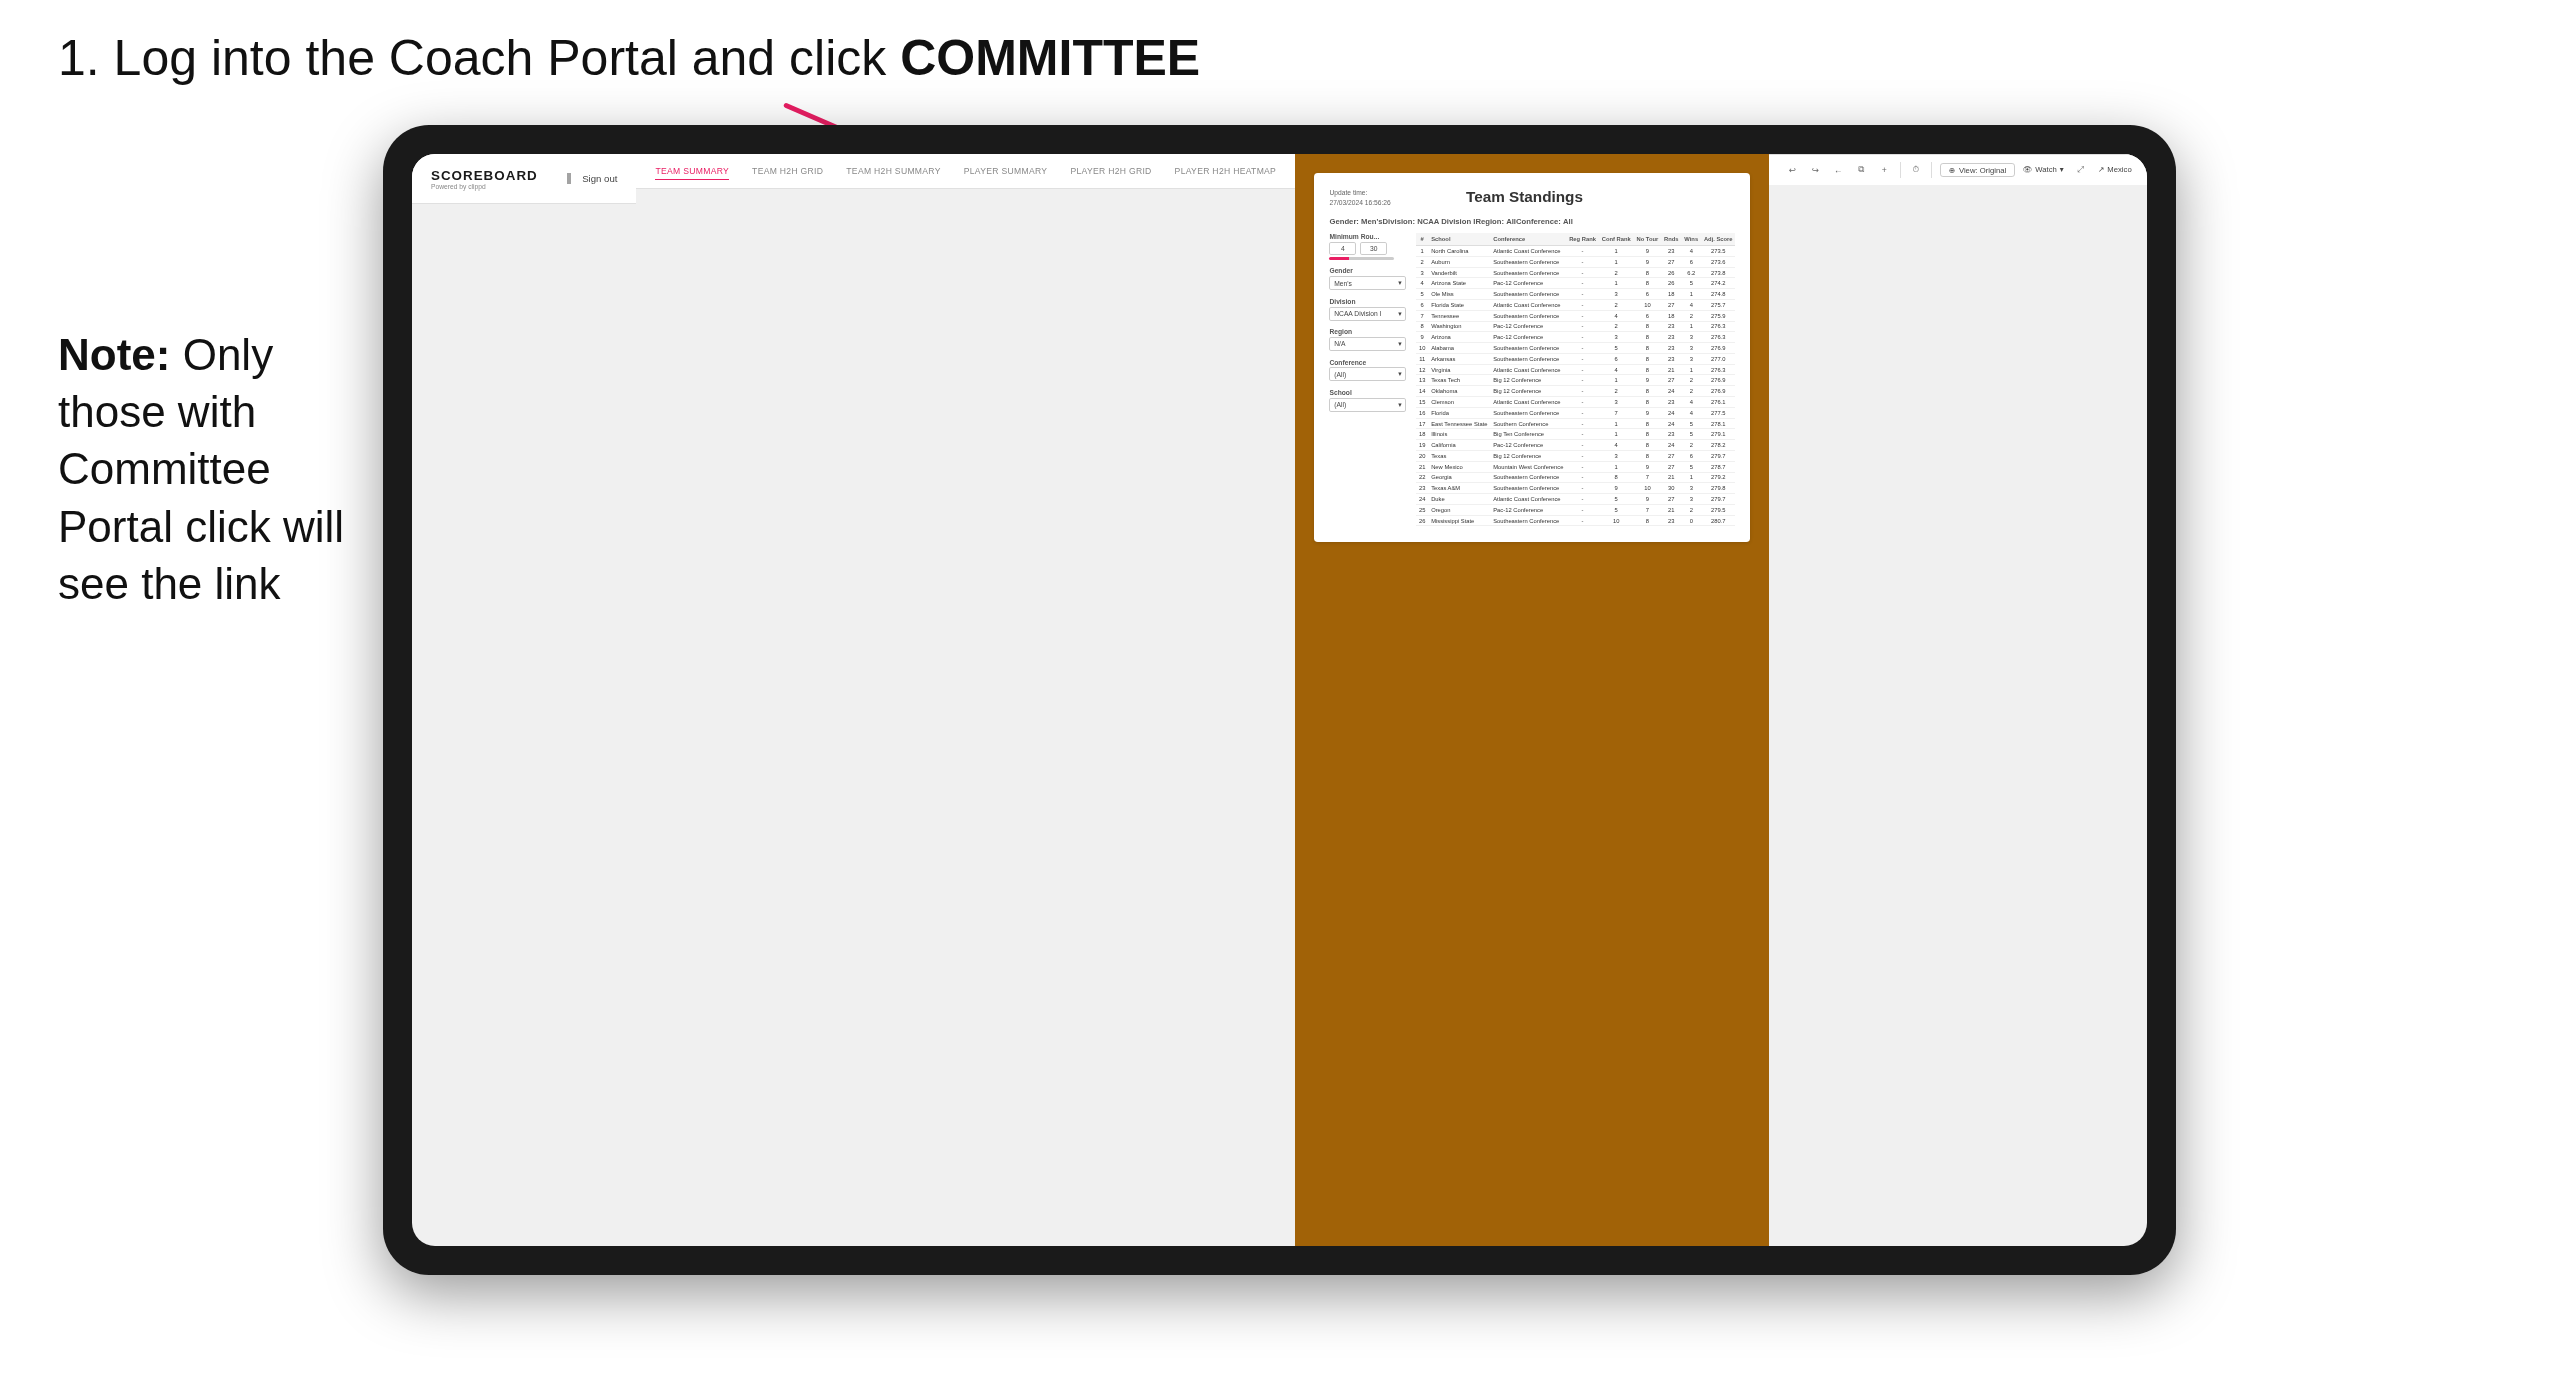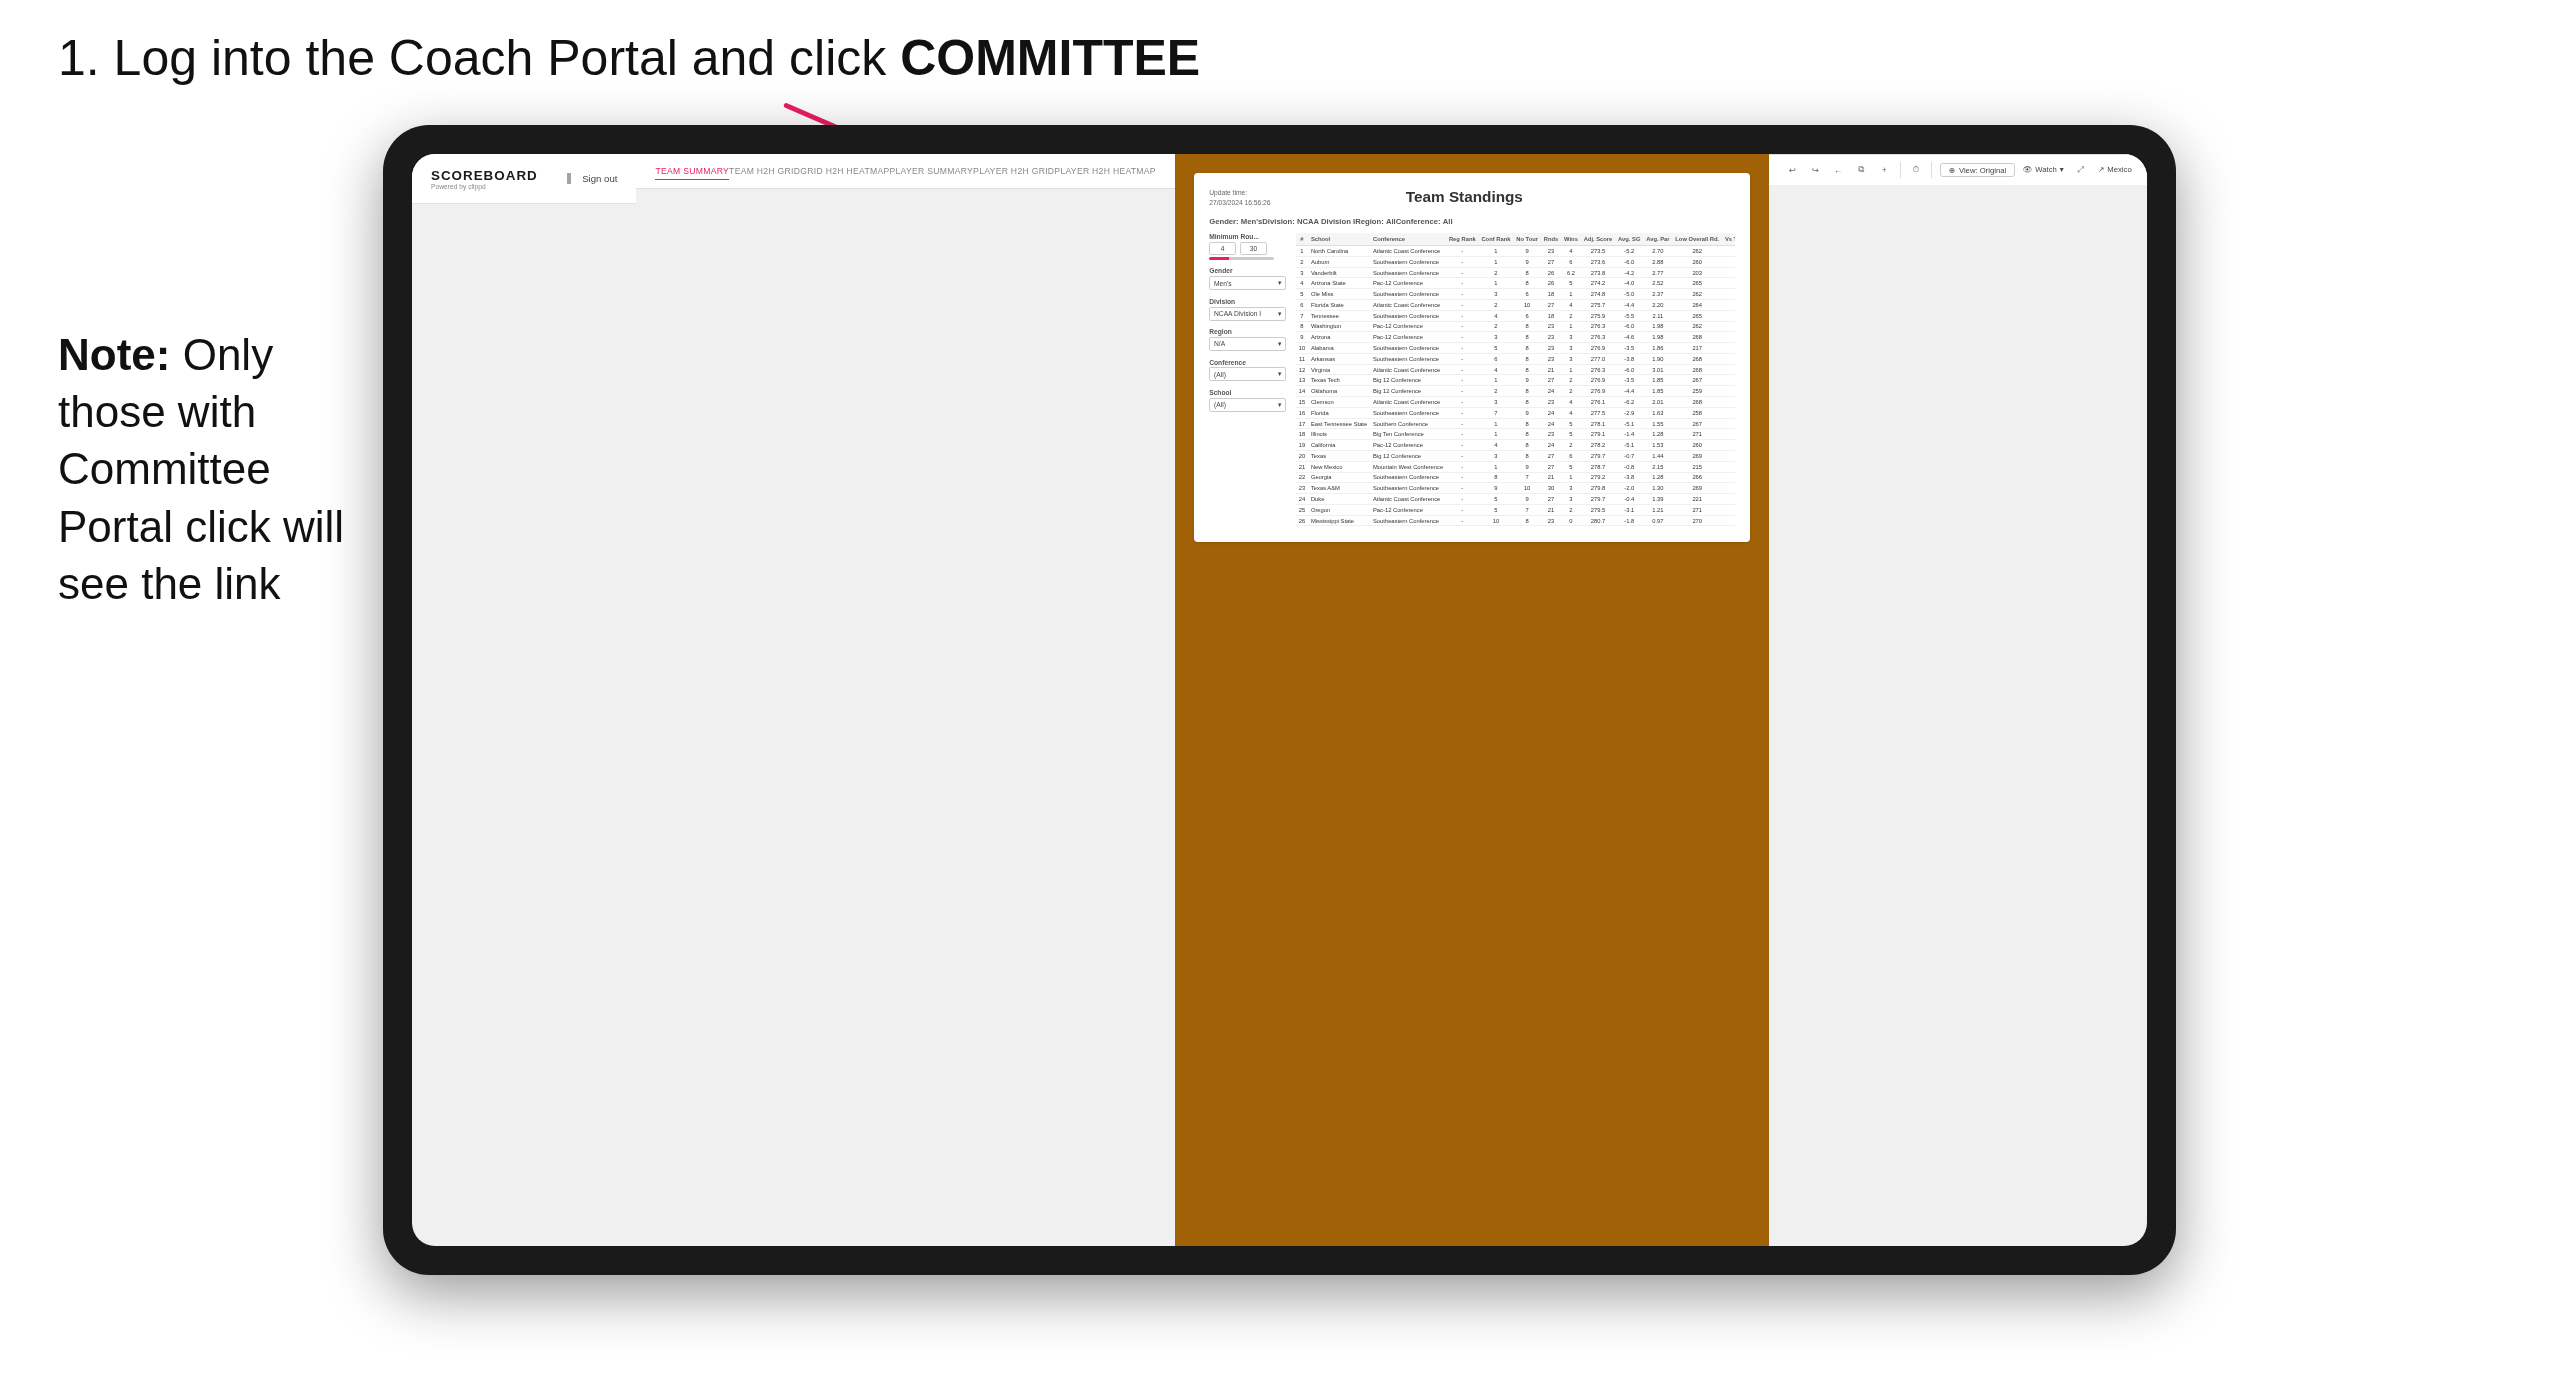--- a/index.html
+++ b/index.html
@@ -125,20 +125,21 @@
     }
 
     
     .subtabs {
       background: #ffffff;
       height: 35px;
       display: flex;
       align-items: center;
       padding: 0 19px;
       border-bottom: 1px solid #e0e0e0;
+      gap: 23px;
       flex-shrink: 0;
     }
     .subtab {
       font-size: 8.6px;
       color: #888;
       cursor: pointer;
       padding: 3.8px 0;
       font-weight: 500;
       letter-spacing: 0.3px;
       white-space: nowrap;
@@ -380,21 +381,21 @@
       <div class="nav-logo">
         <span class="nav-logo-title">SCOREBOARD</span>
         <span class="nav-logo-sub">Powered by clippd</span>
       </div>
       <span class="nav-signout">Sign out</span>
     </div>
 
     <div class="subtabs">
       <span class="subtab active">TEAM SUMMARY</span>
       <span class="subtab">TEAM H2H GRID</span>
-      <span class="subtab">GRID H2H HEATMAP</span>
+      <span class="subtab">TEAM H2H SUMMARY</span>
       <span class="subtab">PLAYER SUMMARY</span>
       <span class="subtab">PLAYER H2H GRID</span>
       <span class="subtab">PLAYER H2H HEATMAP</span>
     </div>
 
     <div class="main-content">
       <div class="table-card">
 
         <div class="table-header">
           <div class="update-time">

